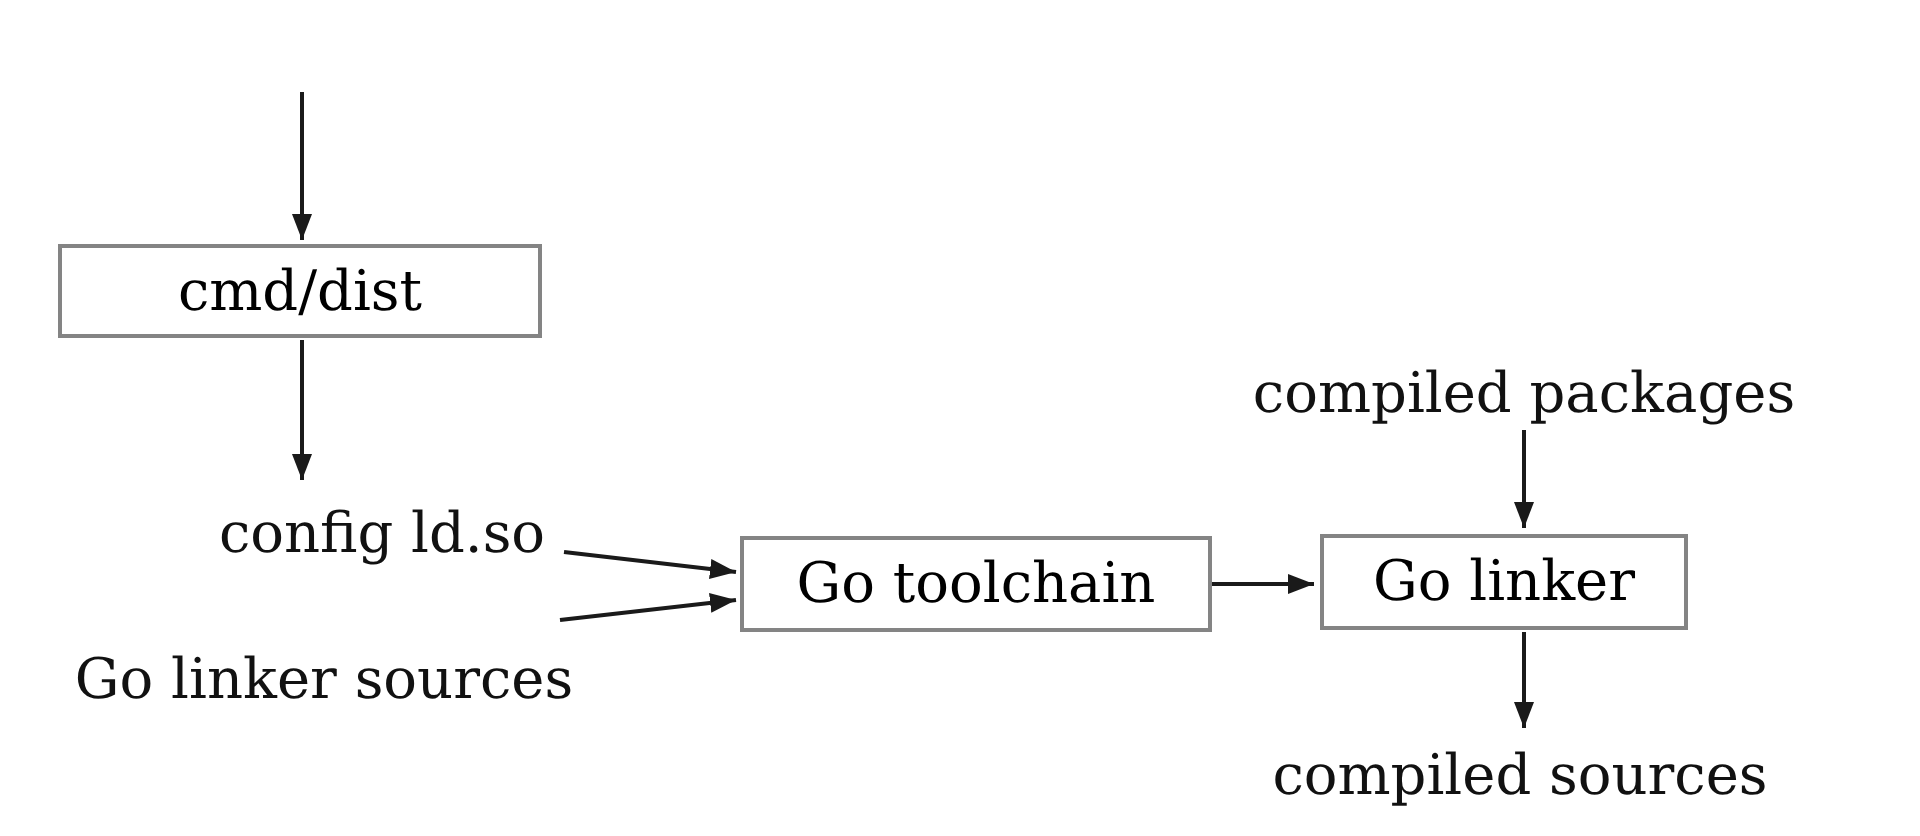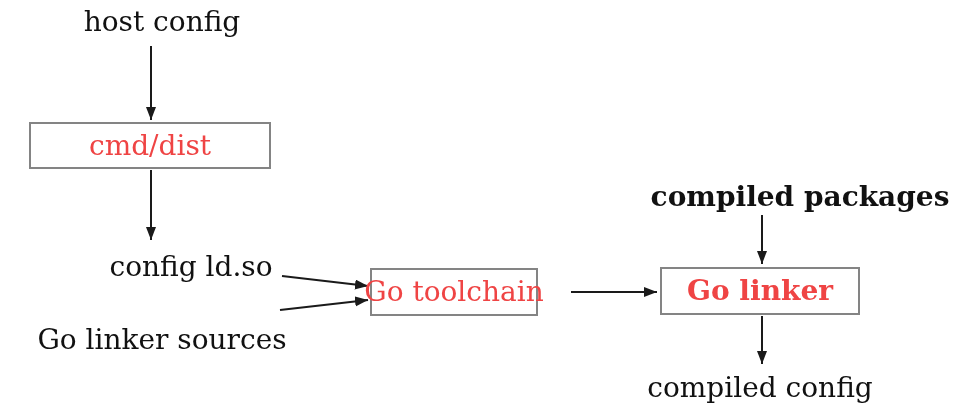--- a/index.html
+++ b/index.html
@@ -38,21 +38,21 @@
     border: 2px solid #848484;
     background: #ffffff;
     display: flex;
     align-items: center;
     justify-content: center;
   }
   .node-box .node-label {
     font-size: 28px;
     line-height: 1;
     white-space: nowrap;
-    color: #ef4444;
+    color: #000000;
   }
 </style>
 </head>
 <body>
 
 <div class="canvas">
 
   <svg class="arrows-layer" width="960" height="418" viewBox="0 0 960 418" xmlns="http://www.w3.org/2000/svg">
     <defs>
       <marker id="arrowhead" markerUnits="userSpaceOnUse" markerWidth="14" markerHeight="11" refX="13" refY="5" orient="auto">
@@ -63,35 +63,34 @@
       <line x1="151" y1="46" x2="151" y2="120" marker-end="url(#arrowhead)"></line>
       <line x1="151" y1="170" x2="151" y2="240" marker-end="url(#arrowhead)"></line>
       <line x1="282" y1="276" x2="368" y2="286" marker-end="url(#arrowhead)"></line>
       <line x1="280" y1="310" x2="368" y2="300" marker-end="url(#arrowhead)"></line>
       <line x1="571" y1="292" x2="657" y2="292" marker-end="url(#arrowhead)"></line>
       <line x1="762" y1="215" x2="762" y2="264" marker-end="url(#arrowhead)"></line>
       <line x1="762" y1="316" x2="762" y2="364" marker-end="url(#arrowhead)"></line>
     </g>
   </svg>
 
-  <span class="free-label" style="left:162px; top:8px;">host config</span>
 
   <div class="node-box" style="left:29px; top:122px; width:242px; height:47px;">
     <span class="node-label">cmd/dist</span>
   </div>
 
   <span class="free-label" style="left:191px; top:253px;">config ld.so</span>
 
   <span class="free-label" style="left:162px; top:299px;margin-top:27px;">Go linker sources</span>
 
-  <div class="node-box" style="left:370px; top:268px; width:168px; height:48px;">
+  <div class="node-box" style="left:370px; top:268px; width:236px; height:48px;">
     <span class="node-label">Go toolchain</span>
   </div>
 
-  <span class="free-label" style="left:800px; top:183px;font-weight:bold;">compiled packages</span>
+  <span class="free-label" style="left:762px; top:183px;">compiled packages</span>
 
-  <div class="node-box" style="left:660px; top:267px; width:200px; height:48px;font-weight:bold;">
+  <div class="node-box" style="left:660px; top:267px; width:184px; height:48px;">
     <span class="node-label">Go linker</span>
   </div>
 
-  <span class="free-label" style="left:760px; top:374px;">compiled config</span>
+  <span class="free-label" style="left:760px; top:374px;">compiled sources</span>
 
 </div>
 
 </body></html>

